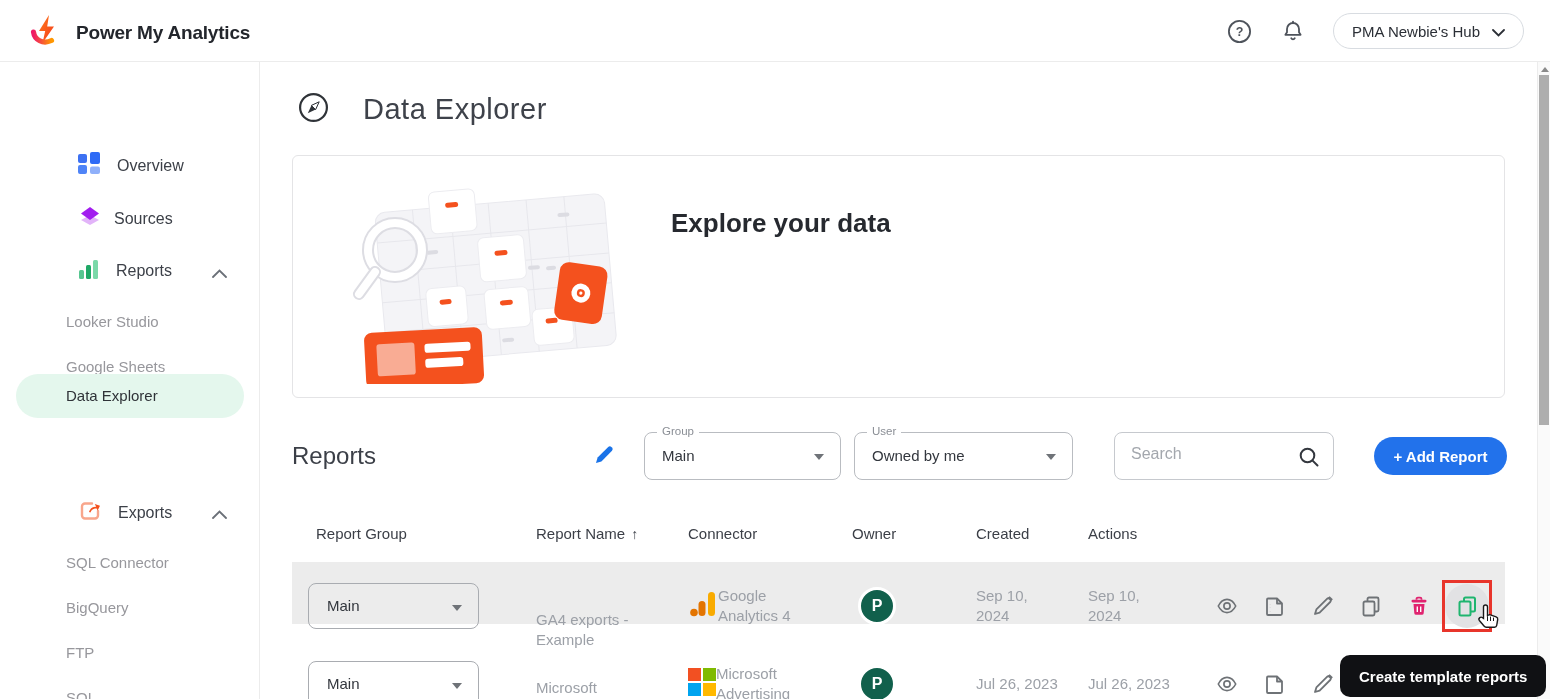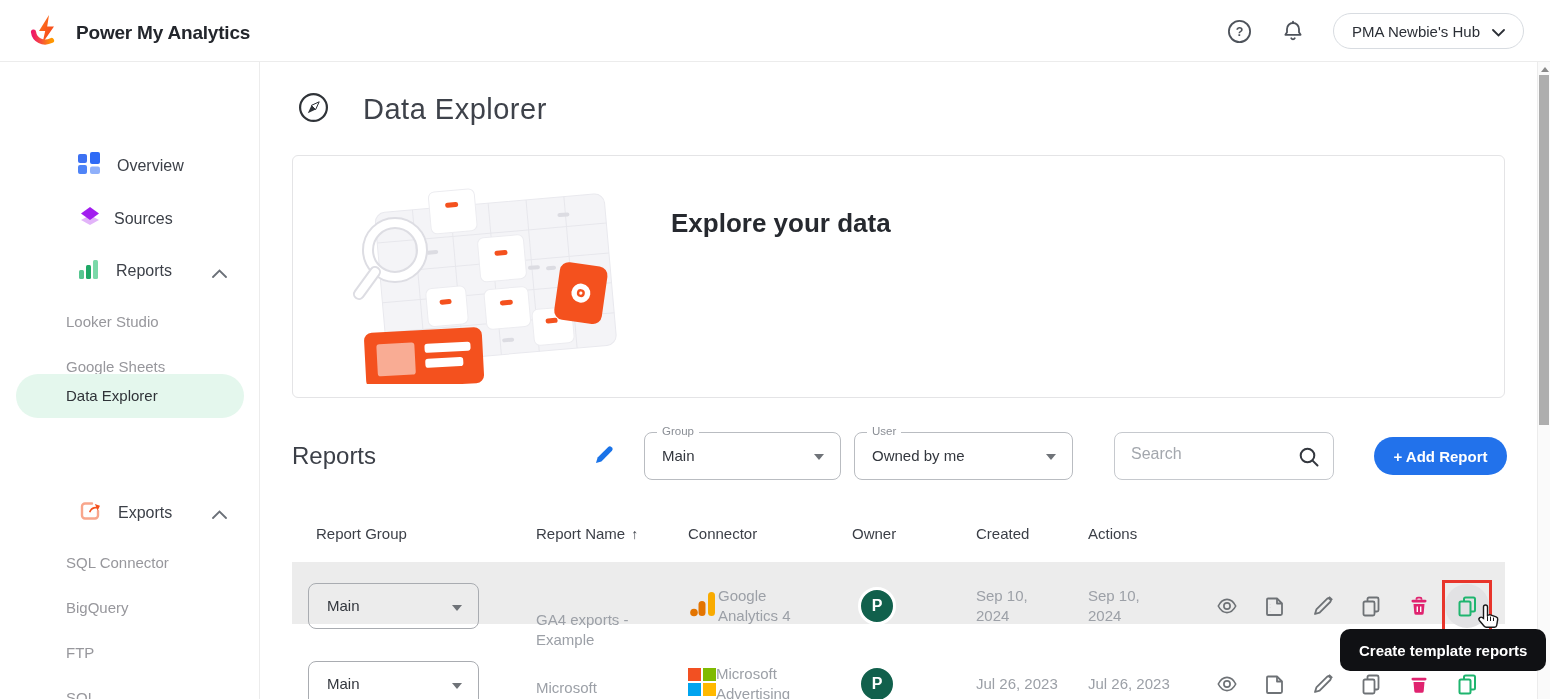--- a/index.html
+++ b/index.html
@@ -87,21 +87,21 @@
   .actions { display:flex; align-items:center; gap:26px; padding-left:11px; }
   .act { width:22px; height:22px; display:flex; align-items:center; justify-content:center; cursor:pointer; }
   .hl-wrap { position:relative; width:22px; height:22px; display:flex; align-items:center; justify-content:center; }
   .hl-circle { position:absolute; left:-11px; top:-11px; width:44px; height:44px;
                border-radius:50%; background:#e2e2e4; }
   .hl-box { position:absolute; left:-14px; top:-15px; width:50px; height:52px;
             border:3px solid #e8352b; }
   .hl-wrap svg { position:relative; }
 
   
-  .tooltip { position:absolute; left:1340px; top:629px; height:42px; padding:0 19px;
+  .tooltip { position:absolute; left:1340px; top:655px; height:42px; padding:0 19px;
              background:#101114; border-radius:10px; color:#fff; font-size:15px; font-weight:700;
              display:flex; align-items:center; z-index:20; white-space:nowrap; }
   .cursor { position:absolute; left:1476px; top:603px; z-index:30; pointer-events:none; }
   .scrollbar { position:absolute; right:0; top:62px; width:13px; height:637px;
                background:#fafafa; border-left:1px solid #ececec; z-index:7; }
   .sb-arrow { position:absolute; top:5px; left:3px; width:0; height:0;
               border-left:4px solid transparent; border-right:4px solid transparent;
               border-bottom:5px solid #8a8a8a; }
   .sb-thumb { position:absolute; top:13px; left:1px; width:10px; height:350px; background:#aeaeae; }
 </style>

